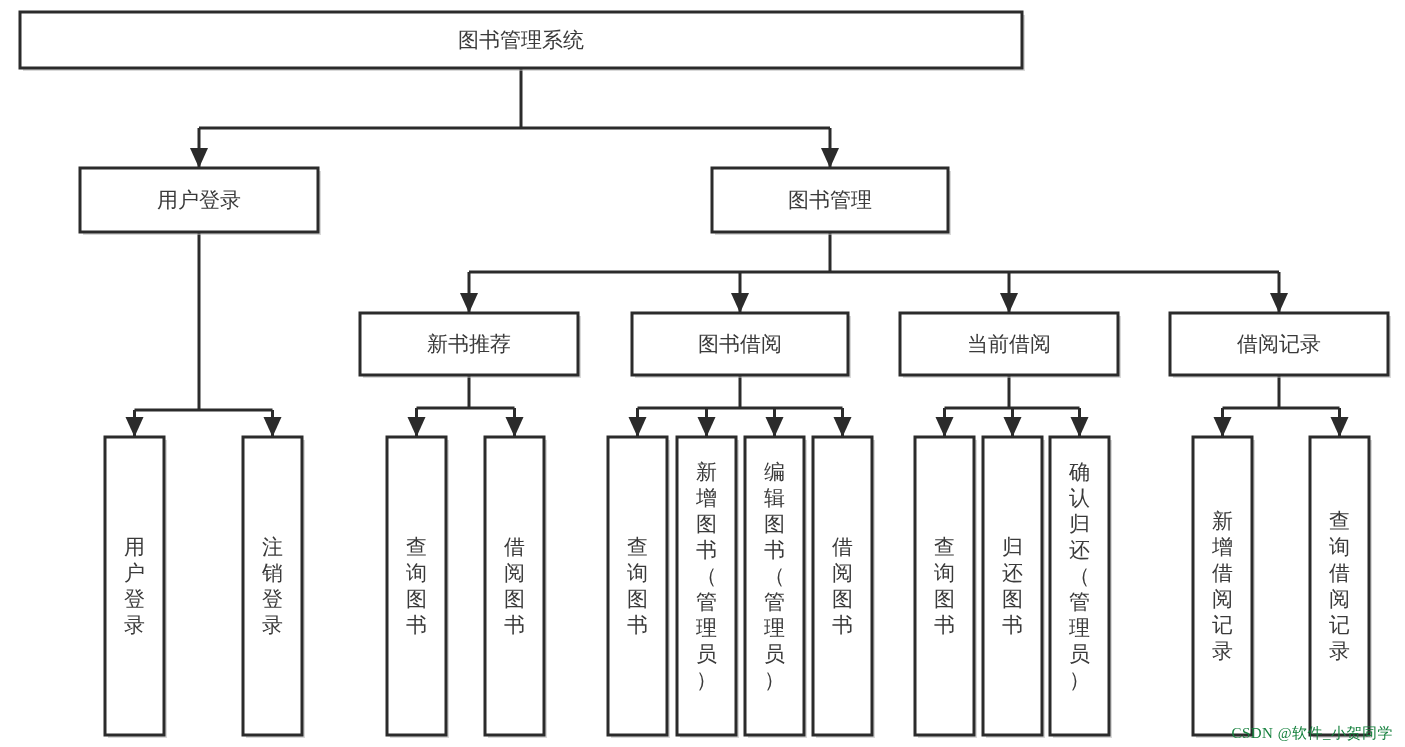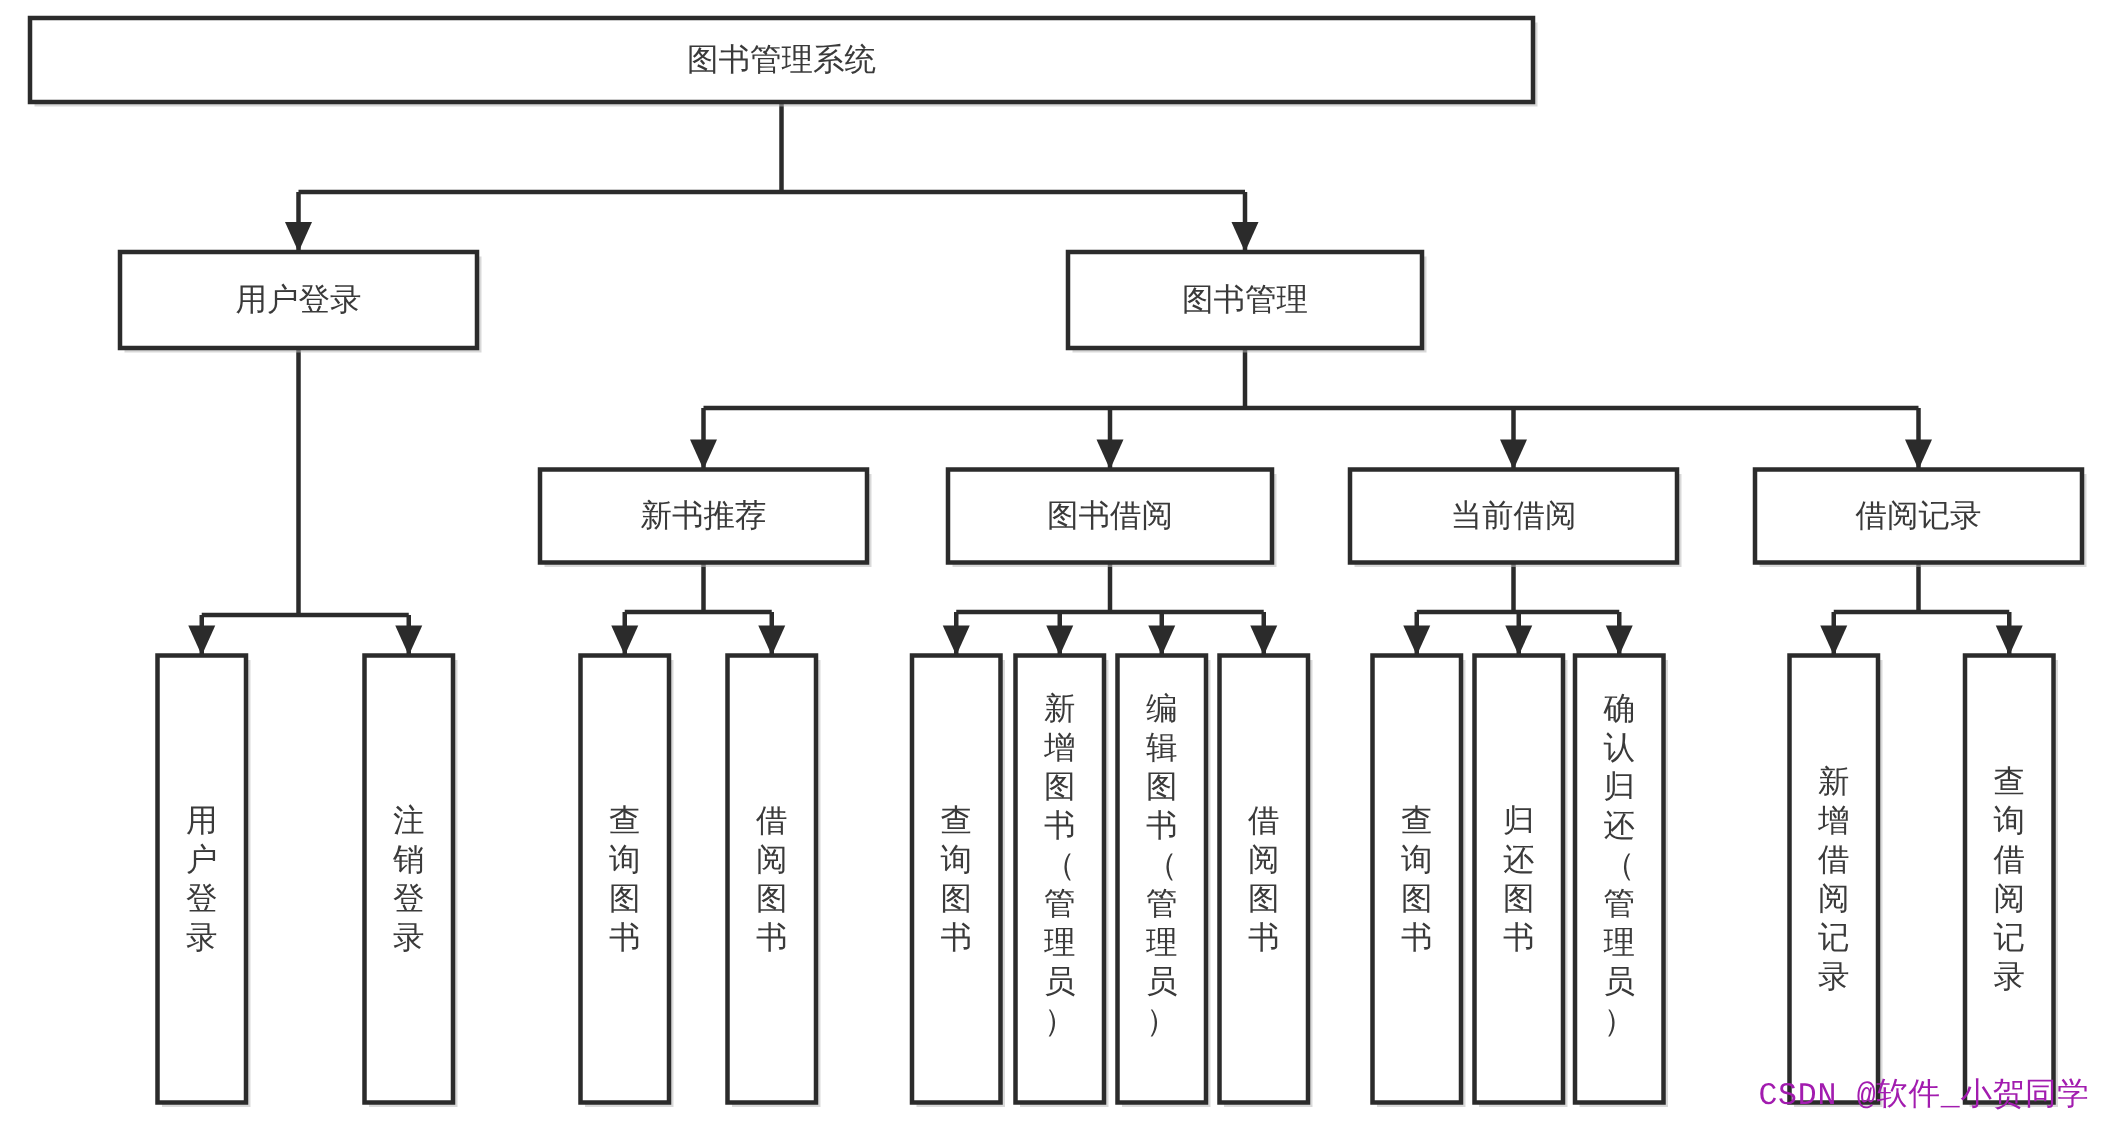--- a/index.html
+++ b/index.html
@@ -55,23 +55,23 @@
   .node-label-v {
     font-family: "DejaVu Sans", "Liberation Sans", sans-serif;
     font-size: 21px;
     fill: #3a3a3a;
     text-anchor: middle;
   }
   .watermark {
     position: absolute;
     right: 12px;
     bottom: 4px;
-    font-family: Liberation Mono, monospace;
-    font-size: 21px;
-    color: #a21caf;
+    font-family: Liberation Serif, serif;
+    font-size: 15px;
+    color: #15803d;
     letter-spacing: 0.5px;
     white-space: nowrap;
     user-select: none;
   }
 </style>
 </head>
 <body>
 
 <div id="diagram-root">
   <svg id="tree-svg" viewBox="0 0 1405 747" xmlns="http://www.w3.org/2000/svg">

